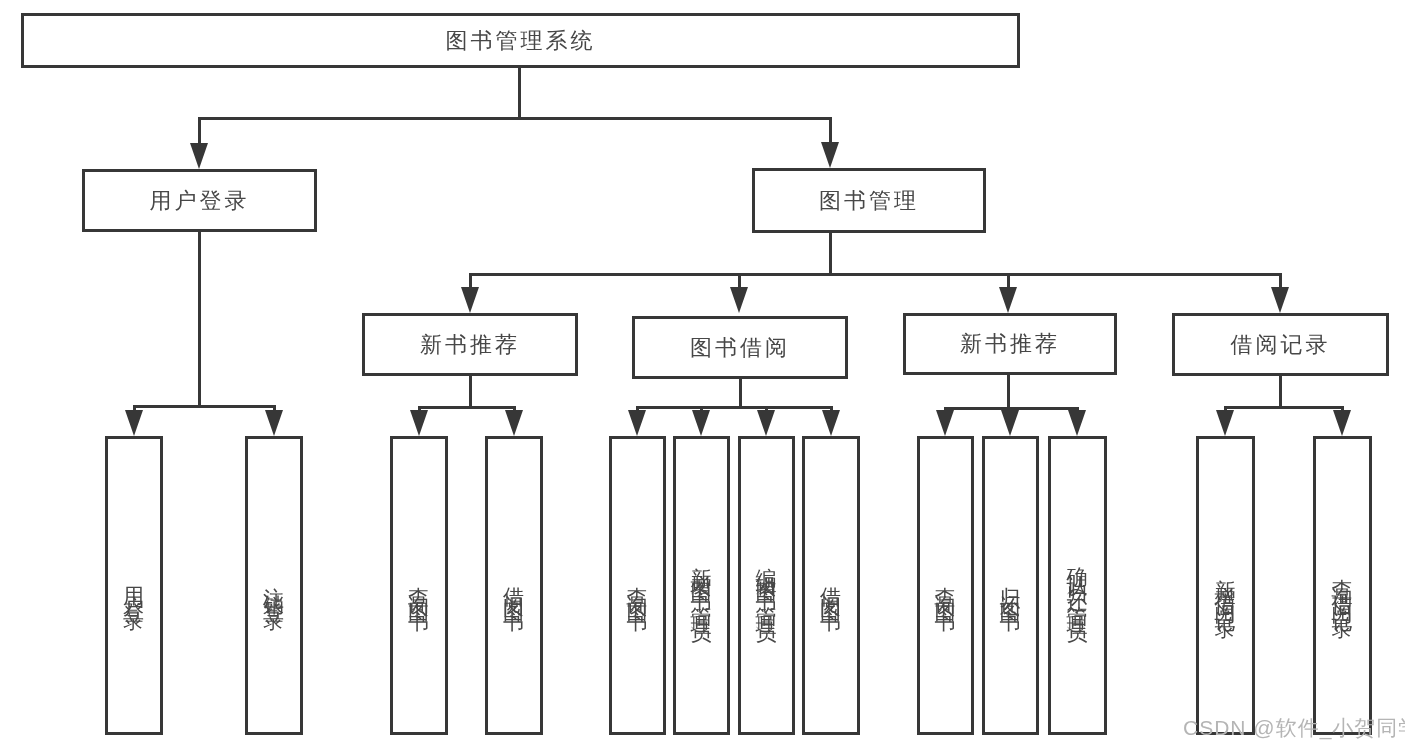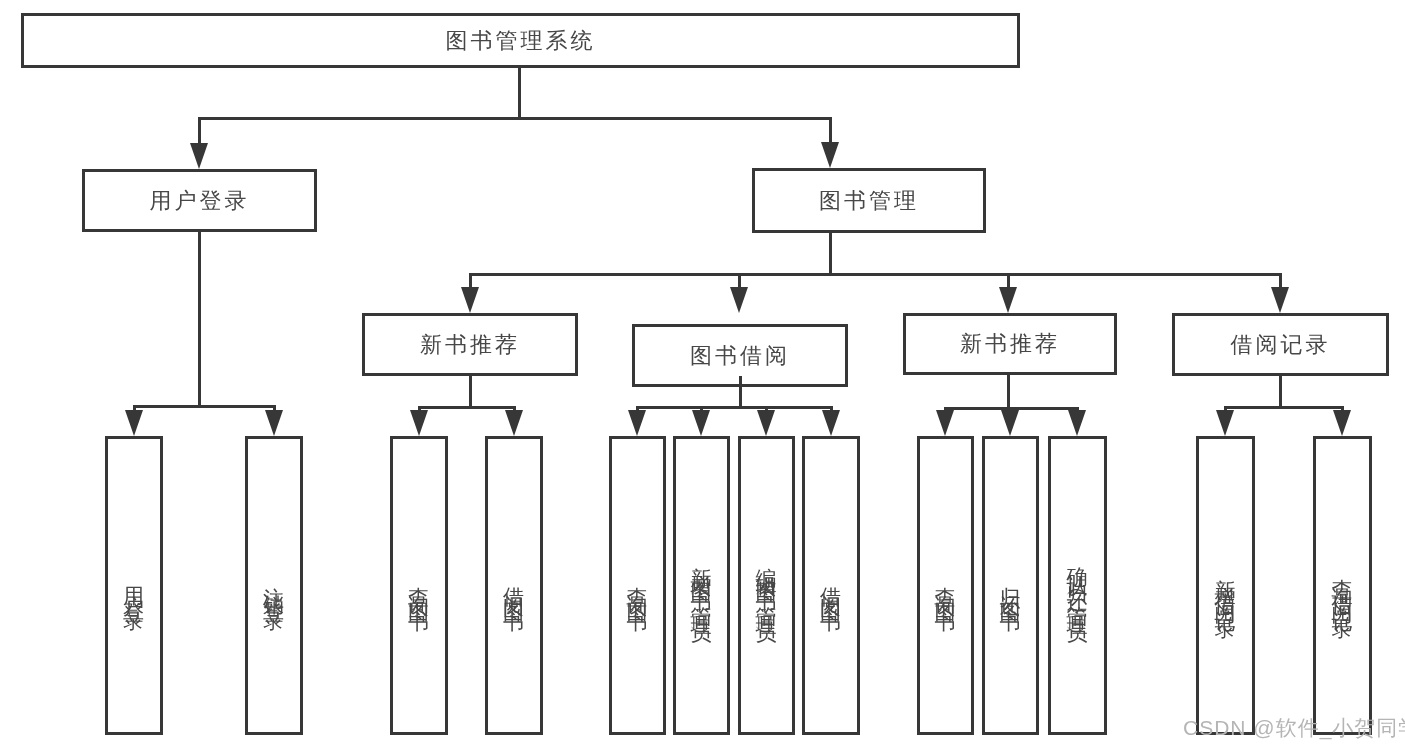--- a/index.html
+++ b/index.html
@@ -72,21 +72,21 @@
   <div class="v" style="left:738px;top:273px;height:16px;"></div>
   <div class="arw" style="left:730px;top:287px;"></div>
   <div class="v" style="left:1007px;top:273px;height:16px;"></div>
   <div class="arw" style="left:999px;top:287px;"></div>
   <div class="v" style="left:1279px;top:273px;height:16px;"></div>
   <div class="arw" style="left:1271px;top:287px;"></div>
 
   <div class="box" style="left:362px;top:313px;width:216px;height:63px;">
     <span>新书推荐</span>
   </div>
-  <div class="box" style="left:632px;top:324px;width:216px;height:63px;">
+  <div class="box" style="left:632px;top:316px;width:216px;height:63px;">
     <span>图书借阅</span>
   </div>
   <div class="box" style="left:903px;top:313px;width:214px;height:62px;">
     <span>新书推荐</span>
   </div>
   <div class="box" style="left:1172px;top:313px;width:217px;height:63px;">
     <span>借阅记录</span>
   </div>
 
   <div class="v" style="left:469px;top:376px;height:30px;"></div>

